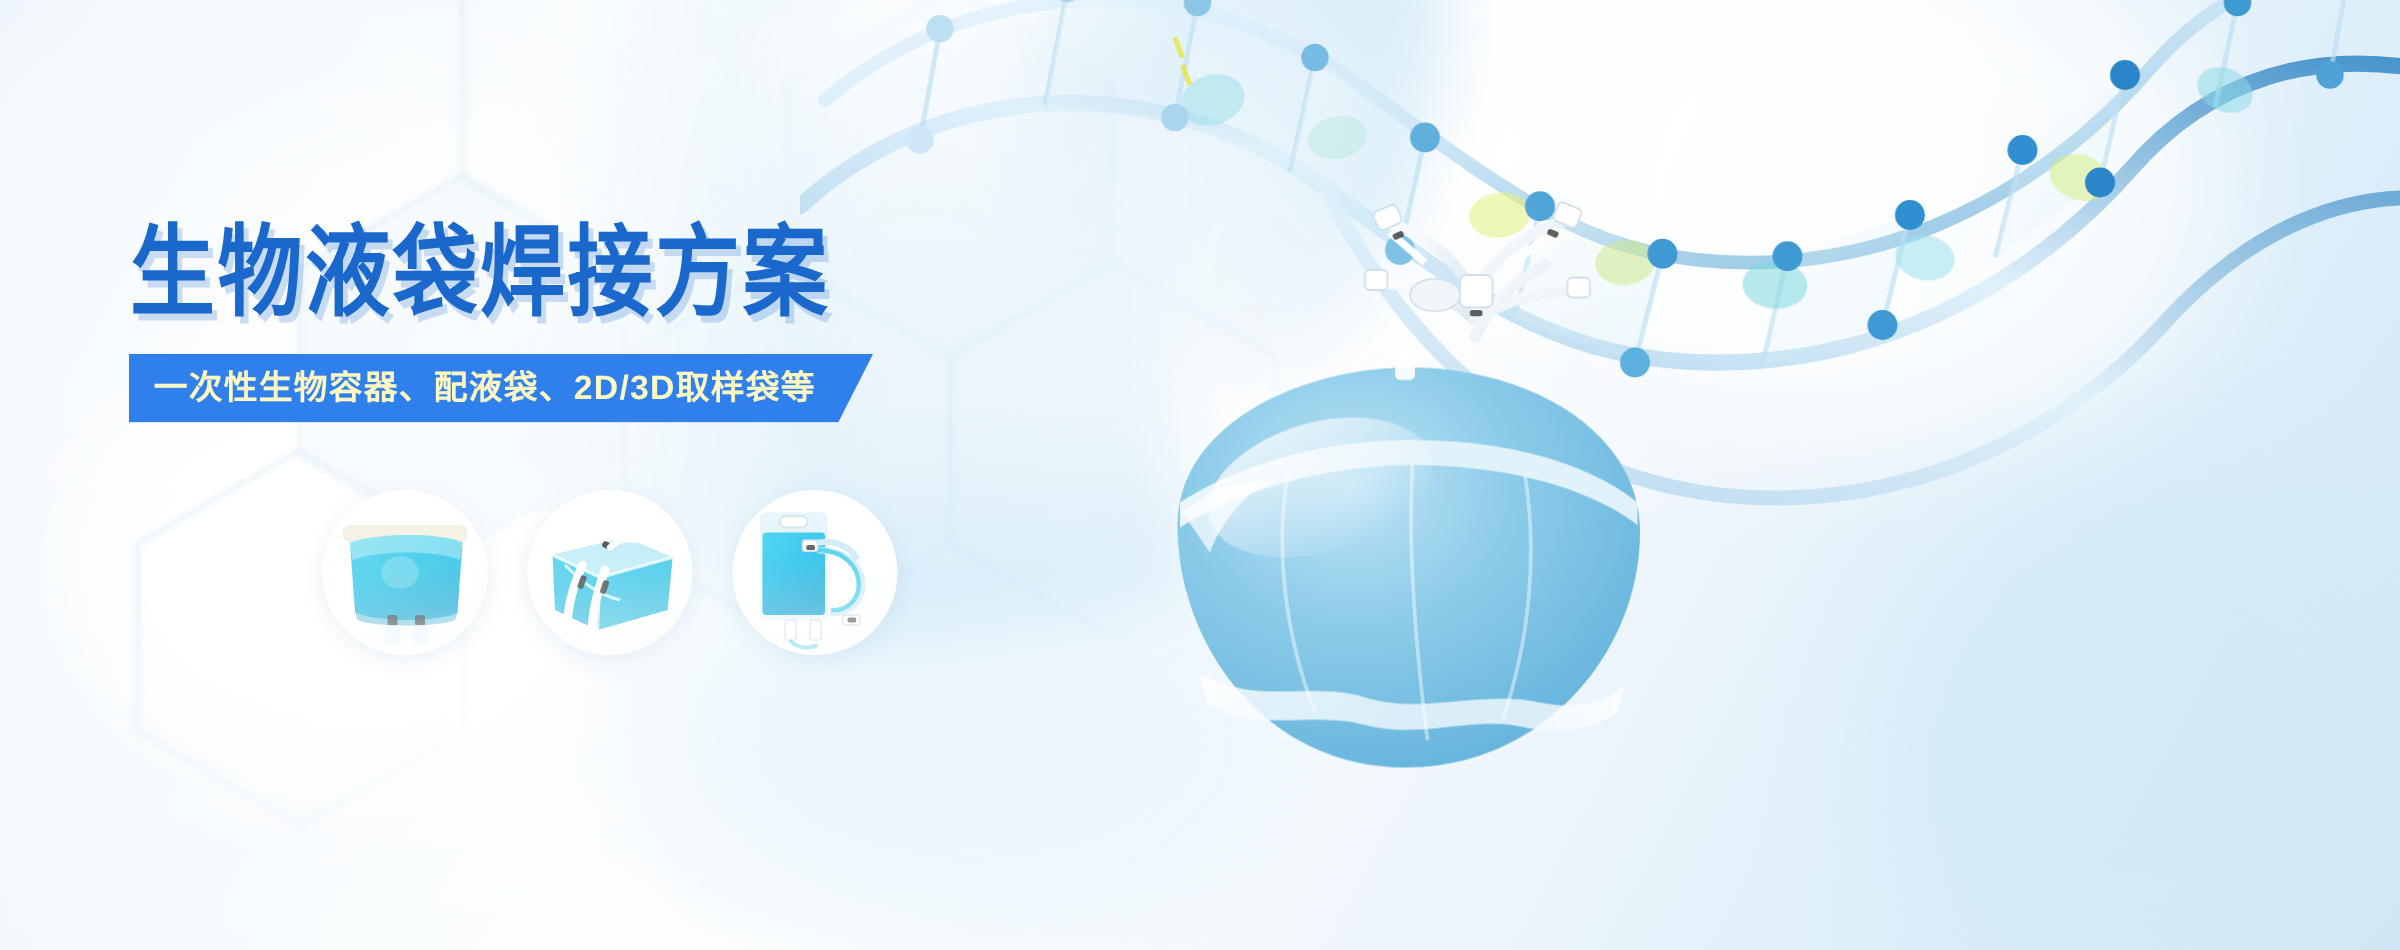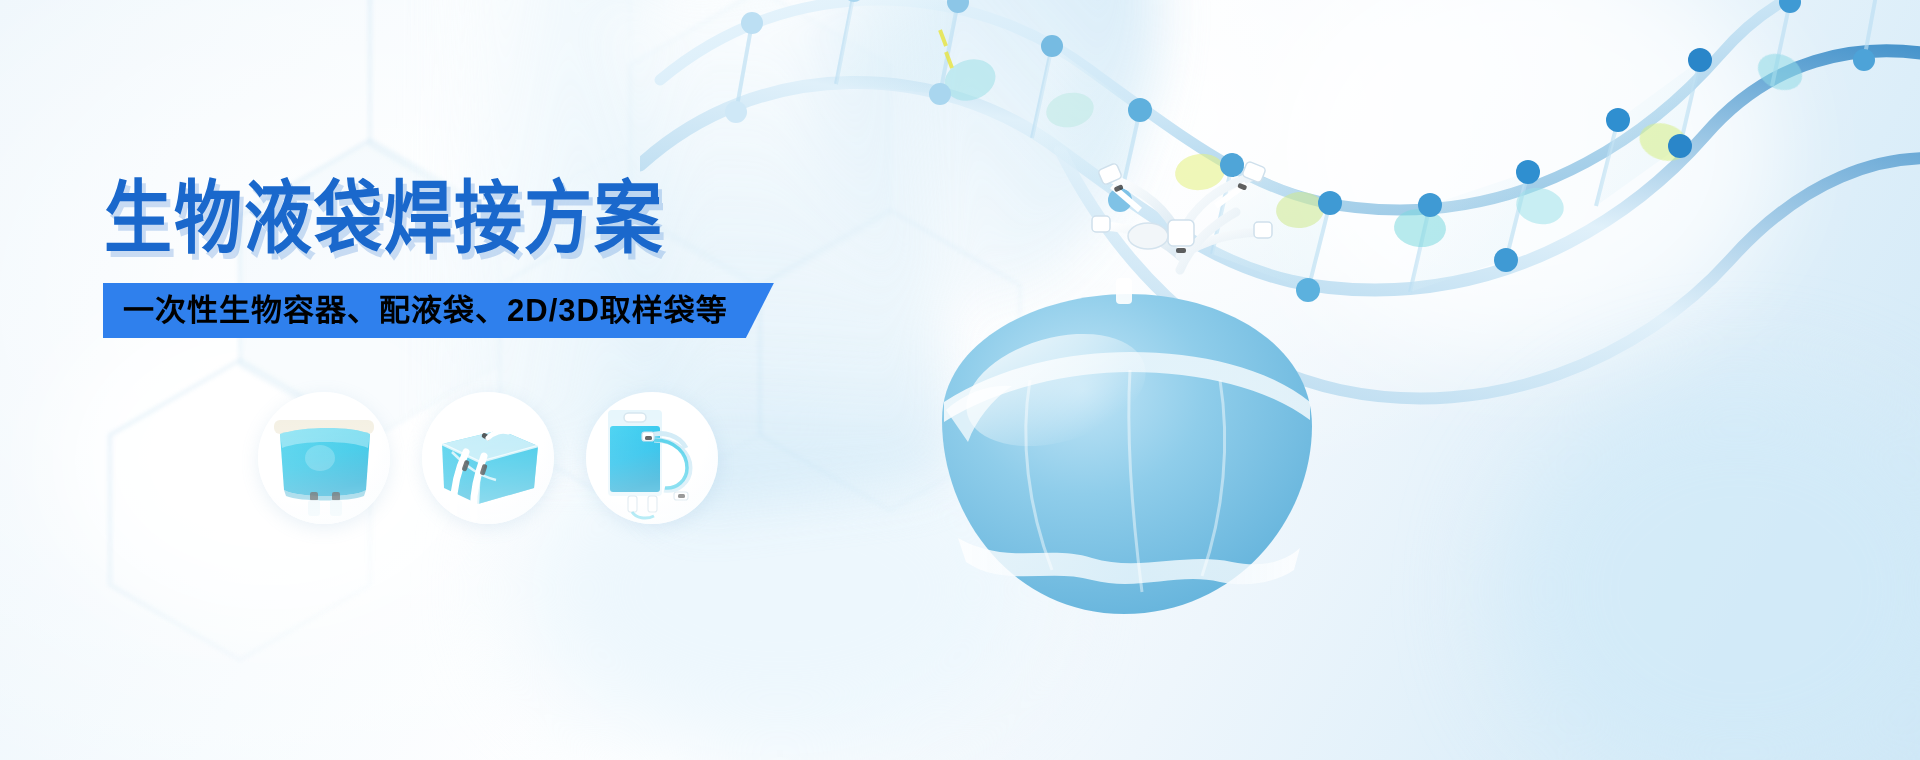--- a/index.html
+++ b/index.html
@@ -67,21 +67,21 @@
 
   
   .subtitle-bar{
     position:absolute;left:103px;top:283px;height:55px;
     background:#2f80ed;
     padding:0 46px 0 20px;
     display:flex;align-items:center;
     clip-path:polygon(0 0, 100% 0, calc(100% - 28px) 100%, 0 100%);
   }
   .subtitle-text{
-    color:#000000;font-size:31px;font-weight:700;letter-spacing:1px;
+    color:#fef9c3;font-size:27px;font-weight:700;letter-spacing:1px;
     white-space:nowrap;line-height:1;
   }
 
   
   .thumbs{position:absolute;left:258px;top:392px;display:flex;gap:32px;}
   .thumb{
     position:relative;width:132px;height:132px;border-radius:50%;
     background:radial-gradient(circle at 38% 30%,#ffffff 0%,#ffffff 58%,#f4fafe 100%);
     overflow:hidden;
     box-shadow:0 4px 18px rgba(120,170,205,.16);

